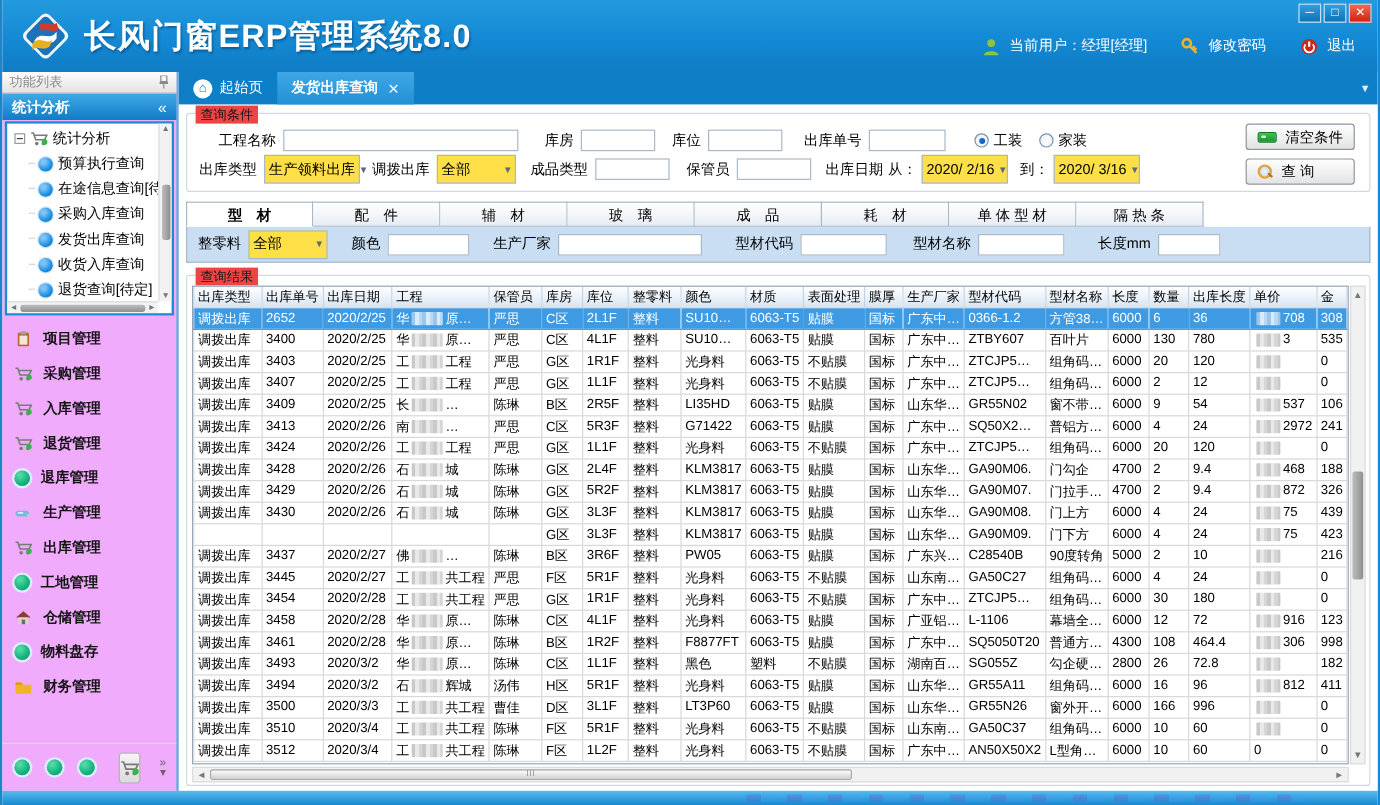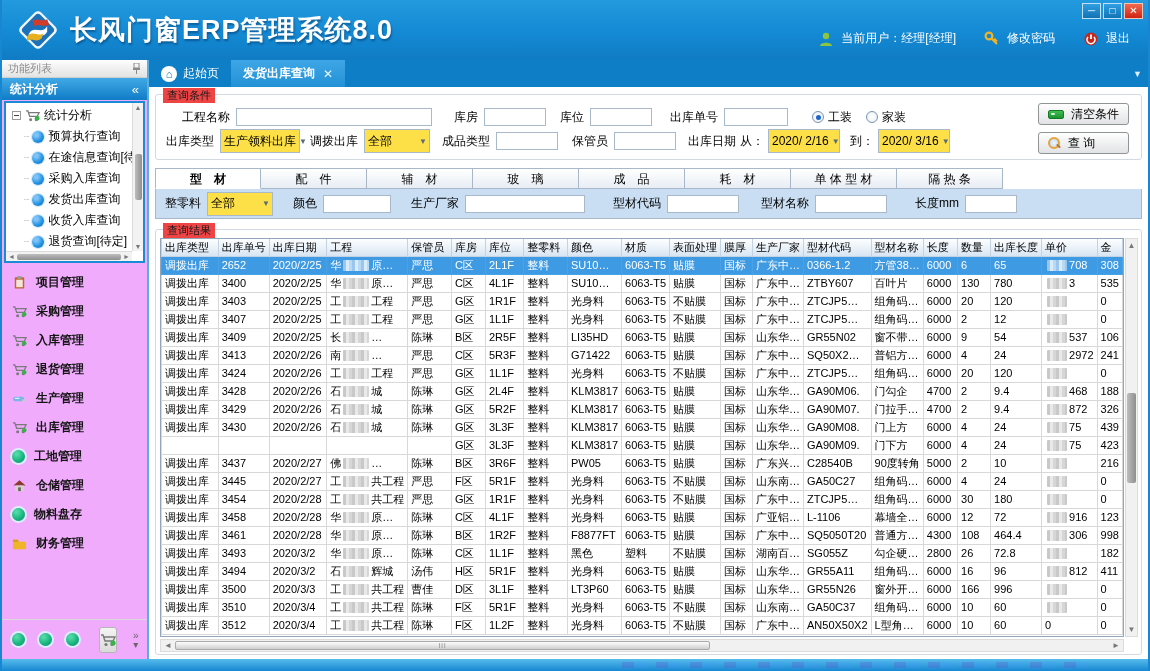--- a/index.html
+++ b/index.html
@@ -238,20 +238,24 @@
             <span>入库管理</span>
           </div>
           <div class="grp">
             <svg class="gicon" viewBox="0 0 16 16">
               <path d="M1 3 h2 l2 6 h8 l2-4 H4" fill="none" stroke="#7a7a7a" stroke-width="1.4"></path>
               <circle cx="6" cy="12.5" r="1.6" fill="#7a7a7a"></circle>
               <circle cx="12" cy="12.5" r="1.6" fill="#7a7a7a"></circle>
               <circle cx="13" cy="11" r="2.4" fill="#37b34a"></circle>
             </svg>
             <span>退货管理</span>
+          </div>
+          <div class="grp">
+            <span class="greendot"></span>
+            <span>退库管理</span>
           </div>
           <div class="grp">
             <svg class="gicon" viewBox="0 0 16 16">
               <rect x="1" y="6" width="12" height="5" rx="2.5" fill="#7ab7e8"></rect>
               <rect x="3" y="7.2" width="5" height="1.4" rx="0.7" fill="#dceefb"></rect>
               <rect x="11" y="9" width="4" height="2" fill="#c9c9c9"></rect>
             </svg>
             <span>生产管理</span>
           </div>
           <div class="grp">
@@ -469,21 +473,21 @@
                     <td>整料</td>
                     <td>SU10…</td>
                     <td>6063-T5</td>
                     <td>贴膜</td>
                     <td>国标</td>
                     <td>广东中…</td>
                     <td>0366-1.2</td>
                     <td>方管38…</td>
                     <td>6000</td>
                     <td>6</td>
-                    <td>65</td>
+                    <td>36</td>
                     <td><span class="blur" style="width:20px"></span>708</td>
                     <td>308</td>
                   </tr>
                   <tr class="">
                     <td>调拨出库</td>
                     <td>3400</td>
                     <td>2020/2/25</td>
                     <td>华<span class="blur" style="width:26px"></span>原…</td>
                     <td>严思</td>
                     <td>C区</td>

